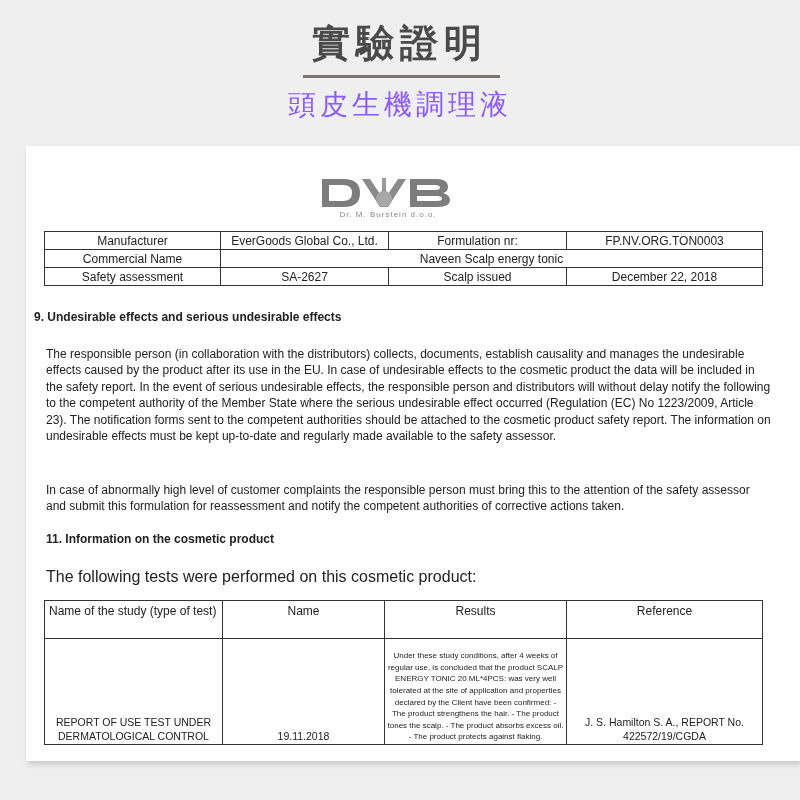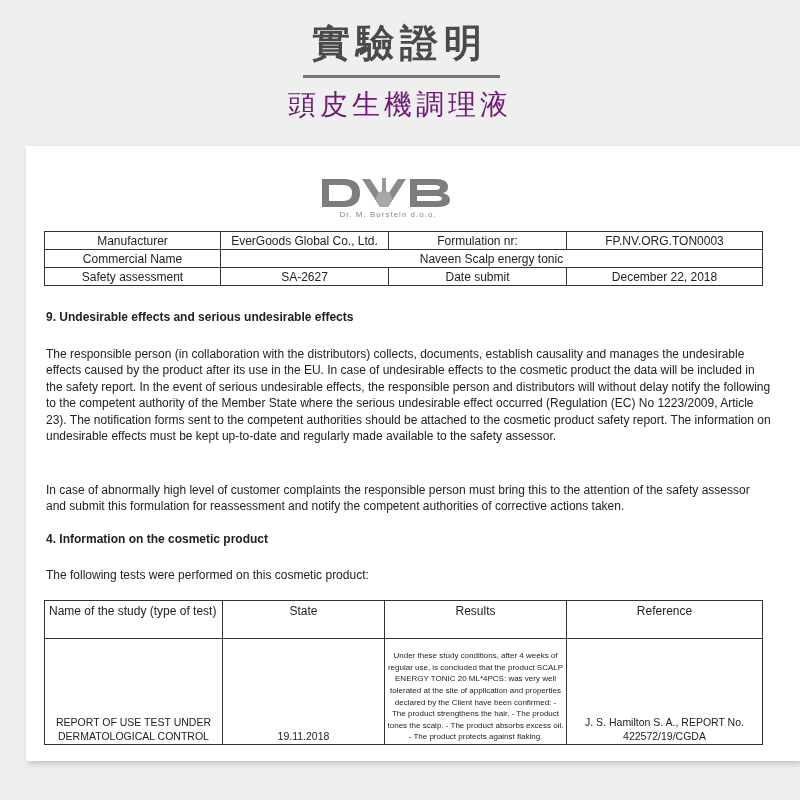--- a/index.html
+++ b/index.html
@@ -18,21 +18,21 @@
     text-align: center; font-family: "DejaVu Sans", sans-serif;
     font-size: 38px; letter-spacing: 6px; color: #4a4a4a; font-weight: bold;
   }
   .title-rule {
     position: absolute; left: 303px; width: 197px; top: 75px; height: 3px;
     background: #7a7570;
   }
   .title-sub {
     position: absolute; left: 0; width: 800px; top: 86px;
     text-align: center; font-family: "DejaVu Sans", sans-serif;
-    font-size: 28px; letter-spacing: 4px; color: #701a75;
+    font-size: 28px; letter-spacing: 4px; color: #8b5cf6;
   }
   .card {
     position: absolute; left: 26px; top: 146px; width: 774px; height: 615px;
     background: #fff;
     box-shadow: 2px 3px 6px rgba(0,0,0,0.18);
   }
   .logo {
     position: absolute; left: 292px; top: 30px; width: 140px; height: 48px;
   }
   .logo-sub {
@@ -41,29 +41,29 @@
   }
   table.info {
     position: absolute; left: 18px; top: 85px; width: 719px;
     border-collapse: collapse; font-size: 12px; border-radius: 7px;
   }
   table.info td {
     border: 1px solid #333; height: 18px; text-align: center; padding: 0 4px;
     white-space: nowrap;
   }
   .h9 {
-    position: absolute; left: 20px; top: 164px; font-size: 12px; font-weight: bold;
+    position: absolute; left: 8px; top: 164px; font-size: 12px; font-weight: bold;
   }
   .para {
     position: absolute; left: 20px; width: 725px; font-size: 12px; line-height: 16.4px;
   }
   .p1 { top: 200px; }
   .p2 { top: 336px; }
   .h10 { position: absolute; left: 20px; top: 386px; font-size: 12px; font-weight: bold; }
-  .p3 { position: absolute; left: 20px; top: 422px; font-size: 12px; text-align: right; }
+  .p3 { position: absolute; left: 20px; top: 422px; font-size: 16px; text-align: right; }
   table.tests {
     position: absolute; left: 18px; top: 454px; width: 719px;
     border-collapse: collapse; font-size: 12px;
   }
   table.tests td, table.tests th {
     border: 1px solid #333; font-weight: normal; margin-left: 34px;
   }
   table.tests th { height: 38px; vertical-align: top; padding-top: 3px; text-align: center; }
   table.tests th.first { text-align: left; padding-left: 4px; }
   table.tests td { height: 106px; vertical-align: bottom; text-align: center; padding-bottom: 1px; font-size: 10.5px; line-height: 14px; }
@@ -107,44 +107,44 @@
       <td>Formulation nr:</td>
       <td>FP.NV.ORG.TON0003</td>
     </tr>
     <tr>
       <td>Commercial Name</td>
       <td colspan="3">Naveen Scalp energy tonic</td>
     </tr>
     <tr>
       <td>Safety assessment</td>
       <td>SA-2627</td>
-      <td>Date submit</td>
+      <td>Scalp issued</td>
       <td>December 22, 2018</td>
     </tr>
   </tbody>
     </table>
 
   <div class="h9">9. Undesirable effects and serious undesirable effects</div>
   <div class="para p1">The responsible person (in collaboration with the distributors) collects, documents, establish causality and  manages the undesirable effects caused by the product after its use in the EU. In case of undesirable effects to the cosmetic product the data will be included in the safety report. In the event of serious undesirable effects, the responsible person and distributors will without delay notify the following to the competent authority of the Member State where the serious undesirable effect occurred (Regulation (EC) No 1223/2009, Article 23). The notification forms sent to the competent authorities should be attached to the cosmetic product safety report. The information on undesirable effects must be kept up-to-date and regularly made available to the safety assessor.</div>
   <div class="para p2">In case of abnormally high level of customer complaints the responsible person must bring this to the attention of the safety assessor and submit this formulation for reassessment and notify the competent authorities of corrective actions taken.</div>
 
-  <div class="h10">4. Information on the cosmetic product</div>
+  <div class="h10">11. Information on the cosmetic product</div>
   <div class="p3">The following tests were performed on this cosmetic product:</div>
 
   <table class="tests">
     <colgroup>
       <col style="width:178px">
         <col style="width:162px">
         <col style="width:182px">
         <col>
     </colgroup>
     <tbody>
         <tr>
       <th class="first">Name of the study (type of test)</th>
-      <th>State</th>
+      <th>Name</th>
       <th>Results</th>
       <th>Reference</th>
     </tr>
     <tr>
       <td>REPORT OF USE TEST UNDER DERMATOLOGICAL CONTROL</td>
       <td>19.11.2018</td>
       <td class="results">Under these study conditions, after 4 weeks of regular use, is concluded that the product  SCALP ENERGY TONIC 20 ML*4PCS: was very well tolerated at the site of application and properties declared by the Client have been confirmed:  - The product strengthens the hair. - The product tones the scalp. - The product absorbs excess oil. - The product protects against flaking.</td>
       <td>J. S. Hamilton S. A., REPORT No. 422572/19/CGDA</td>
     </tr>
   </tbody>

